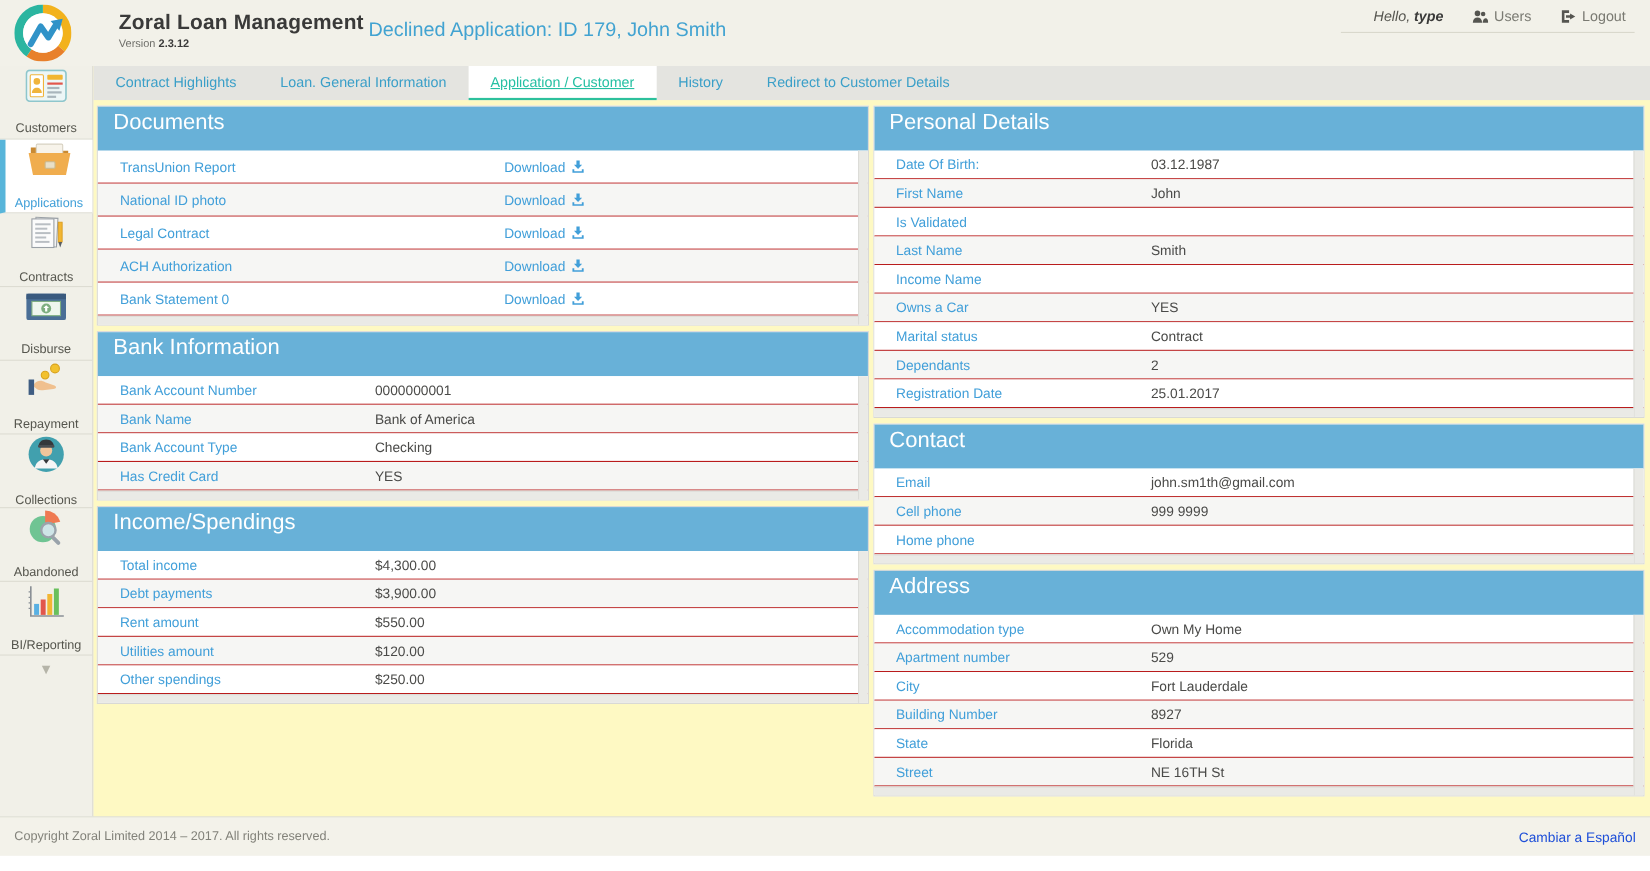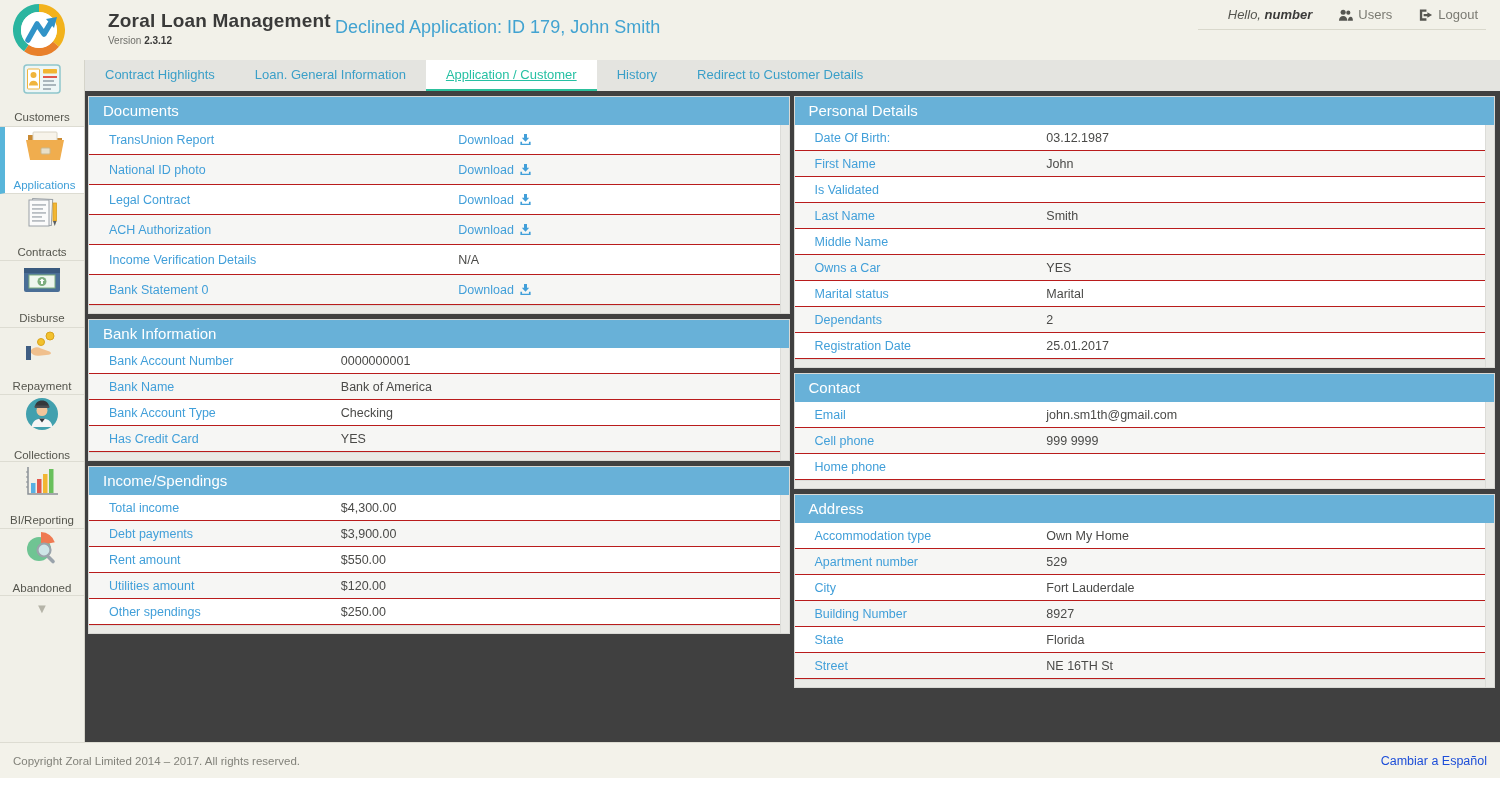--- a/index.html
+++ b/index.html
@@ -21,31 +21,31 @@
 
   
   .main { display:flex; height:682px; }
   .sidebar { width:85px; background:#f1f0e8; border-right:1px solid #d5d4ca; flex:0 0 85px; }
   .sb-item { height:67px; border-bottom:1px solid #dddcd2; display:flex; flex-direction:column; align-items:center; justify-content:center; gap:13px; cursor:pointer; position:relative; }
   .sb-item .sb-label { font-size:11.5px; color:#55554d; }
   .sb-item.active { background:#fff; border-left:5px solid #58b5da; }
   .sb-item.active .sb-label { color:#3f9fd8; }
   .sb-arrow { text-align:center; color:#b5b4a8; font-size:13px; margin-top:5px; cursor:pointer; }
 
-  .content { flex:1; display:flex; flex-direction:column; background:#404040; }
+  .content { flex:1; display:flex; flex-direction:column; background:#fef9c3; }
   .tab-bar { height:31px; background:#e4e4e0; display:flex; }
   .tab { padding:0 20px; line-height:30px; font-size:13px; color:#3a9fc8; cursor:pointer; white-space:nowrap; }
   .tab.active { background:#fff; color:#26c0a3; border-bottom:2px solid #2cc09c; line-height:29px;text-decoration:underline; }
 
   .panels { flex:1; display:flex; gap:4px; padding:5px 5px 0 3px; overflow:hidden; }
   .col { flex:1 1 0; min-width:0; }
 
   
   .panel { border:1px solid #d9d9d5; margin-bottom:5px; background:#fff; }
-  .panel-header { height:28px; line-height:28px; background:#68b1d8; color:#fff; font-size:15px; padding-left:14px; }
+  .panel-header { height:40px; line-height:28px; background:#68b1d8; color:#fff; font-size:20px; padding-left:14px; }
   .panel-body { position:relative; padding-bottom:8px; }
   .vscroll { position:absolute; top:0; right:0; bottom:0; width:9px; background:#eaeae6; border-left:1px solid #dcdcd8; }
   .hscroll { position:absolute; bottom:0; left:0; right:9px; height:8px; background:#eaeae6; border-top:1px solid #dcdcd8; }
   .prow { display:flex; height:26px; align-items:center; border-bottom:1px solid #b91c1c; font-size:12.5px; background:#fff; }
   .panel-body .prow:nth-child(even) { background:#f6f6f4; }
   .tall-rows .prow { height:30px; }
   .row-label { width:36%; padding-left:20px; color:#419fd9; white-space:nowrap; overflow:hidden; }
   .wide-label .row-label { width:52.8%; }
   .row-value { color:#4a4a48; white-space:nowrap; }
   .dl-link { color:#419fd9; text-decoration:none; display:inline-flex; align-items:center; gap:5px; cursor:pointer; }
@@ -69,21 +69,21 @@
       <path d="M15 36 L24 20 L31 30 L37 20" fill="none" stroke="#3093c8" stroke-width="5.5" stroke-linejoin="round" stroke-linecap="round"></path>
       <polygon points="33,15 44,13 41,24" fill="#3093c8"></polygon>
     </svg>
   </div>
   <div class="brand">
     <div class="brand-title">Zoral Loan Management</div>
     <div class="brand-version"><span>Version </span><b>2.3.12</b></div>
   </div>
   <div class="page-title">Declined Application: ID 179, John Smith</div>
   <div class="user-bar">
-    <span class="greeting"><span>Hello, </span><b>number</b></span>
+    <span class="greeting"><span>Hello, </span><b>type</b></span>
     <span class="user-action">
       <span>
           <svg width="15" height="14" viewBox="0 0 16 14" fill="#555550">
             <circle cx="5.5" cy="4" r="2.7"></circle>
             <circle cx="11" cy="4.5" r="2.2"></circle>
             <path d="M1 13c0-3.2 2-5 4.5-5S10 9.8 10 13z"></path>
             <path d="M10.5 13c.2-2.8 1.6-4.2 3-4.2 1.5 0 2.4 1.7 2.4 4.2z"></path>
           </svg>
         </span>
       <span>Users</span>
@@ -172,39 +172,39 @@
               <path d="M7.5 31c1-6.5 5.5-8.5 10.5-8.5s9.5 2 10.5 8.5z" fill="#f5f5f5"></path>
               <path d="M15 22.5l3 4 3-4z" fill="#35383b"></path>
               <circle cx="18" cy="14.5" r="5.5" fill="#f2c59b"></circle>
               <path d="M11 11c0-4 3-6.5 7-6.5s7 2.5 7 6.5z" fill="#35383b"></path>
               <rect x="10.5" y="9.5" width="15" height="2.5" rx="1" fill="#4a4e52"></rect>
             </svg></span>
     <span class="sb-label">Collections</span>
   </div>
 
   <div class="sb-item">
+    <span class="sb-icon"><svg width="36" height="34" viewBox="0 0 36 34">
+              <circle cx="15" cy="18" r="12" fill="#6fc493"></circle>
+              <path d="M17 14 L17 1 A14.5 14.5 0 0 1 30.8 11.3 z" fill="#ef7a52"></path>
+              <circle cx="20" cy="19" r="6.5" fill="#dce9f2" fill-opacity="0.88" stroke="#9aa3ab" stroke-width="2.2"></circle>
+              <rect x="24.5" y="23.5" width="10" height="3.6" rx="1.8" transform="rotate(45 24.5 23.5)" fill="#9aa3ab"></rect>
+            </svg></span>
+    <span class="sb-label">Abandoned</span>
+  </div>
+
+  <div class="sb-item">
     <span class="sb-icon"><svg width="36" height="32" viewBox="0 0 36 32">
               <path d="M4 2v27h30" stroke="#8a9096" stroke-width="1.5" fill="none"></path>
               <path d="M2 7h2M2 12h2M2 17h2M2 22h2" stroke="#8a9096" stroke-width="1.2"></path>
               <rect x="7" y="18" width="4.5" height="10" fill="#58b0e3"></rect>
               <rect x="13" y="14" width="4.5" height="14" fill="#e2574c"></rect>
               <rect x="19" y="9" width="4.5" height="19" fill="#f2b632"></rect>
               <rect x="25" y="4" width="4.5" height="24" fill="#69c05c"></rect>
             </svg></span>
     <span class="sb-label">BI/Reporting</span>
-  </div>
-
-  <div class="sb-item">
-    <span class="sb-icon"><svg width="36" height="34" viewBox="0 0 36 34">
-              <circle cx="15" cy="18" r="12" fill="#6fc493"></circle>
-              <path d="M17 14 L17 1 A14.5 14.5 0 0 1 30.8 11.3 z" fill="#ef7a52"></path>
-              <circle cx="20" cy="19" r="6.5" fill="#dce9f2" fill-opacity="0.88" stroke="#9aa3ab" stroke-width="2.2"></circle>
-              <rect x="24.5" y="23.5" width="10" height="3.6" rx="1.8" transform="rotate(45 24.5 23.5)" fill="#9aa3ab"></rect>
-            </svg></span>
-    <span class="sb-label">Abandoned</span>
   </div>
 </div>
     <div class="sb-arrow">▼</div>
   </div>
 
   <div class="content">
     <div class="tab-bar" id="tab-bar">
   <div class="tab">Contract Highlights</div>
 
   <div class="tab">Loan. General Information</div>
@@ -266,24 +266,20 @@
                     <span>Download</span>
                     <span>
                       <svg width="13" height="13" viewBox="0 0 14 14" fill="#419fd9">
                         <path d="M5.4 1h3.2v4.2H11L7 9.4 3 5.2h2.4z"></path>
                         <path d="M1.5 9.5h1.8v2h7.4v-2h1.8V13H1.5z"></path>
                       </svg>
                     </span>
                   </a></div>
   </div>
 
-  <div class="prow">
-    <div class="row-label">Income Verification Details</div>
-    <div class="row-value">N/A</div>
-  </div>
 
   <div class="prow">
     <div class="row-label">Bank Statement 0</div>
     <div class="row-value"><a class="dl-link">
                     <span>Download</span>
                     <span>
                       <svg width="13" height="13" viewBox="0 0 14 14" fill="#419fd9">
                         <path d="M5.4 1h3.2v4.2H11L7 9.4 3 5.2h2.4z"></path>
                         <path d="M1.5 9.5h1.8v2h7.4v-2h1.8V13H1.5z"></path>
                       </svg>
@@ -378,32 +374,32 @@
     <div class="row-label">Is Validated</div>
     <div class="row-value"></div>
   </div>
 
   <div class="prow">
     <div class="row-label">Last Name</div>
     <div class="row-value">Smith</div>
   </div>
 
   <div class="prow">
-    <div class="row-label">Middle Name</div>
+    <div class="row-label">Income Name</div>
     <div class="row-value"></div>
   </div>
 
   <div class="prow">
     <div class="row-label">Owns a Car</div>
     <div class="row-value">YES</div>
   </div>
 
   <div class="prow">
     <div class="row-label">Marital status</div>
-    <div class="row-value">Marital</div>
+    <div class="row-value">Contract</div>
   </div>
 
   <div class="prow">
     <div class="row-label">Dependants</div>
     <div class="row-value">2</div>
   </div>
 
   <div class="prow">
     <div class="row-label">Registration Date</div>
     <div class="row-value">25.01.2017</div>

